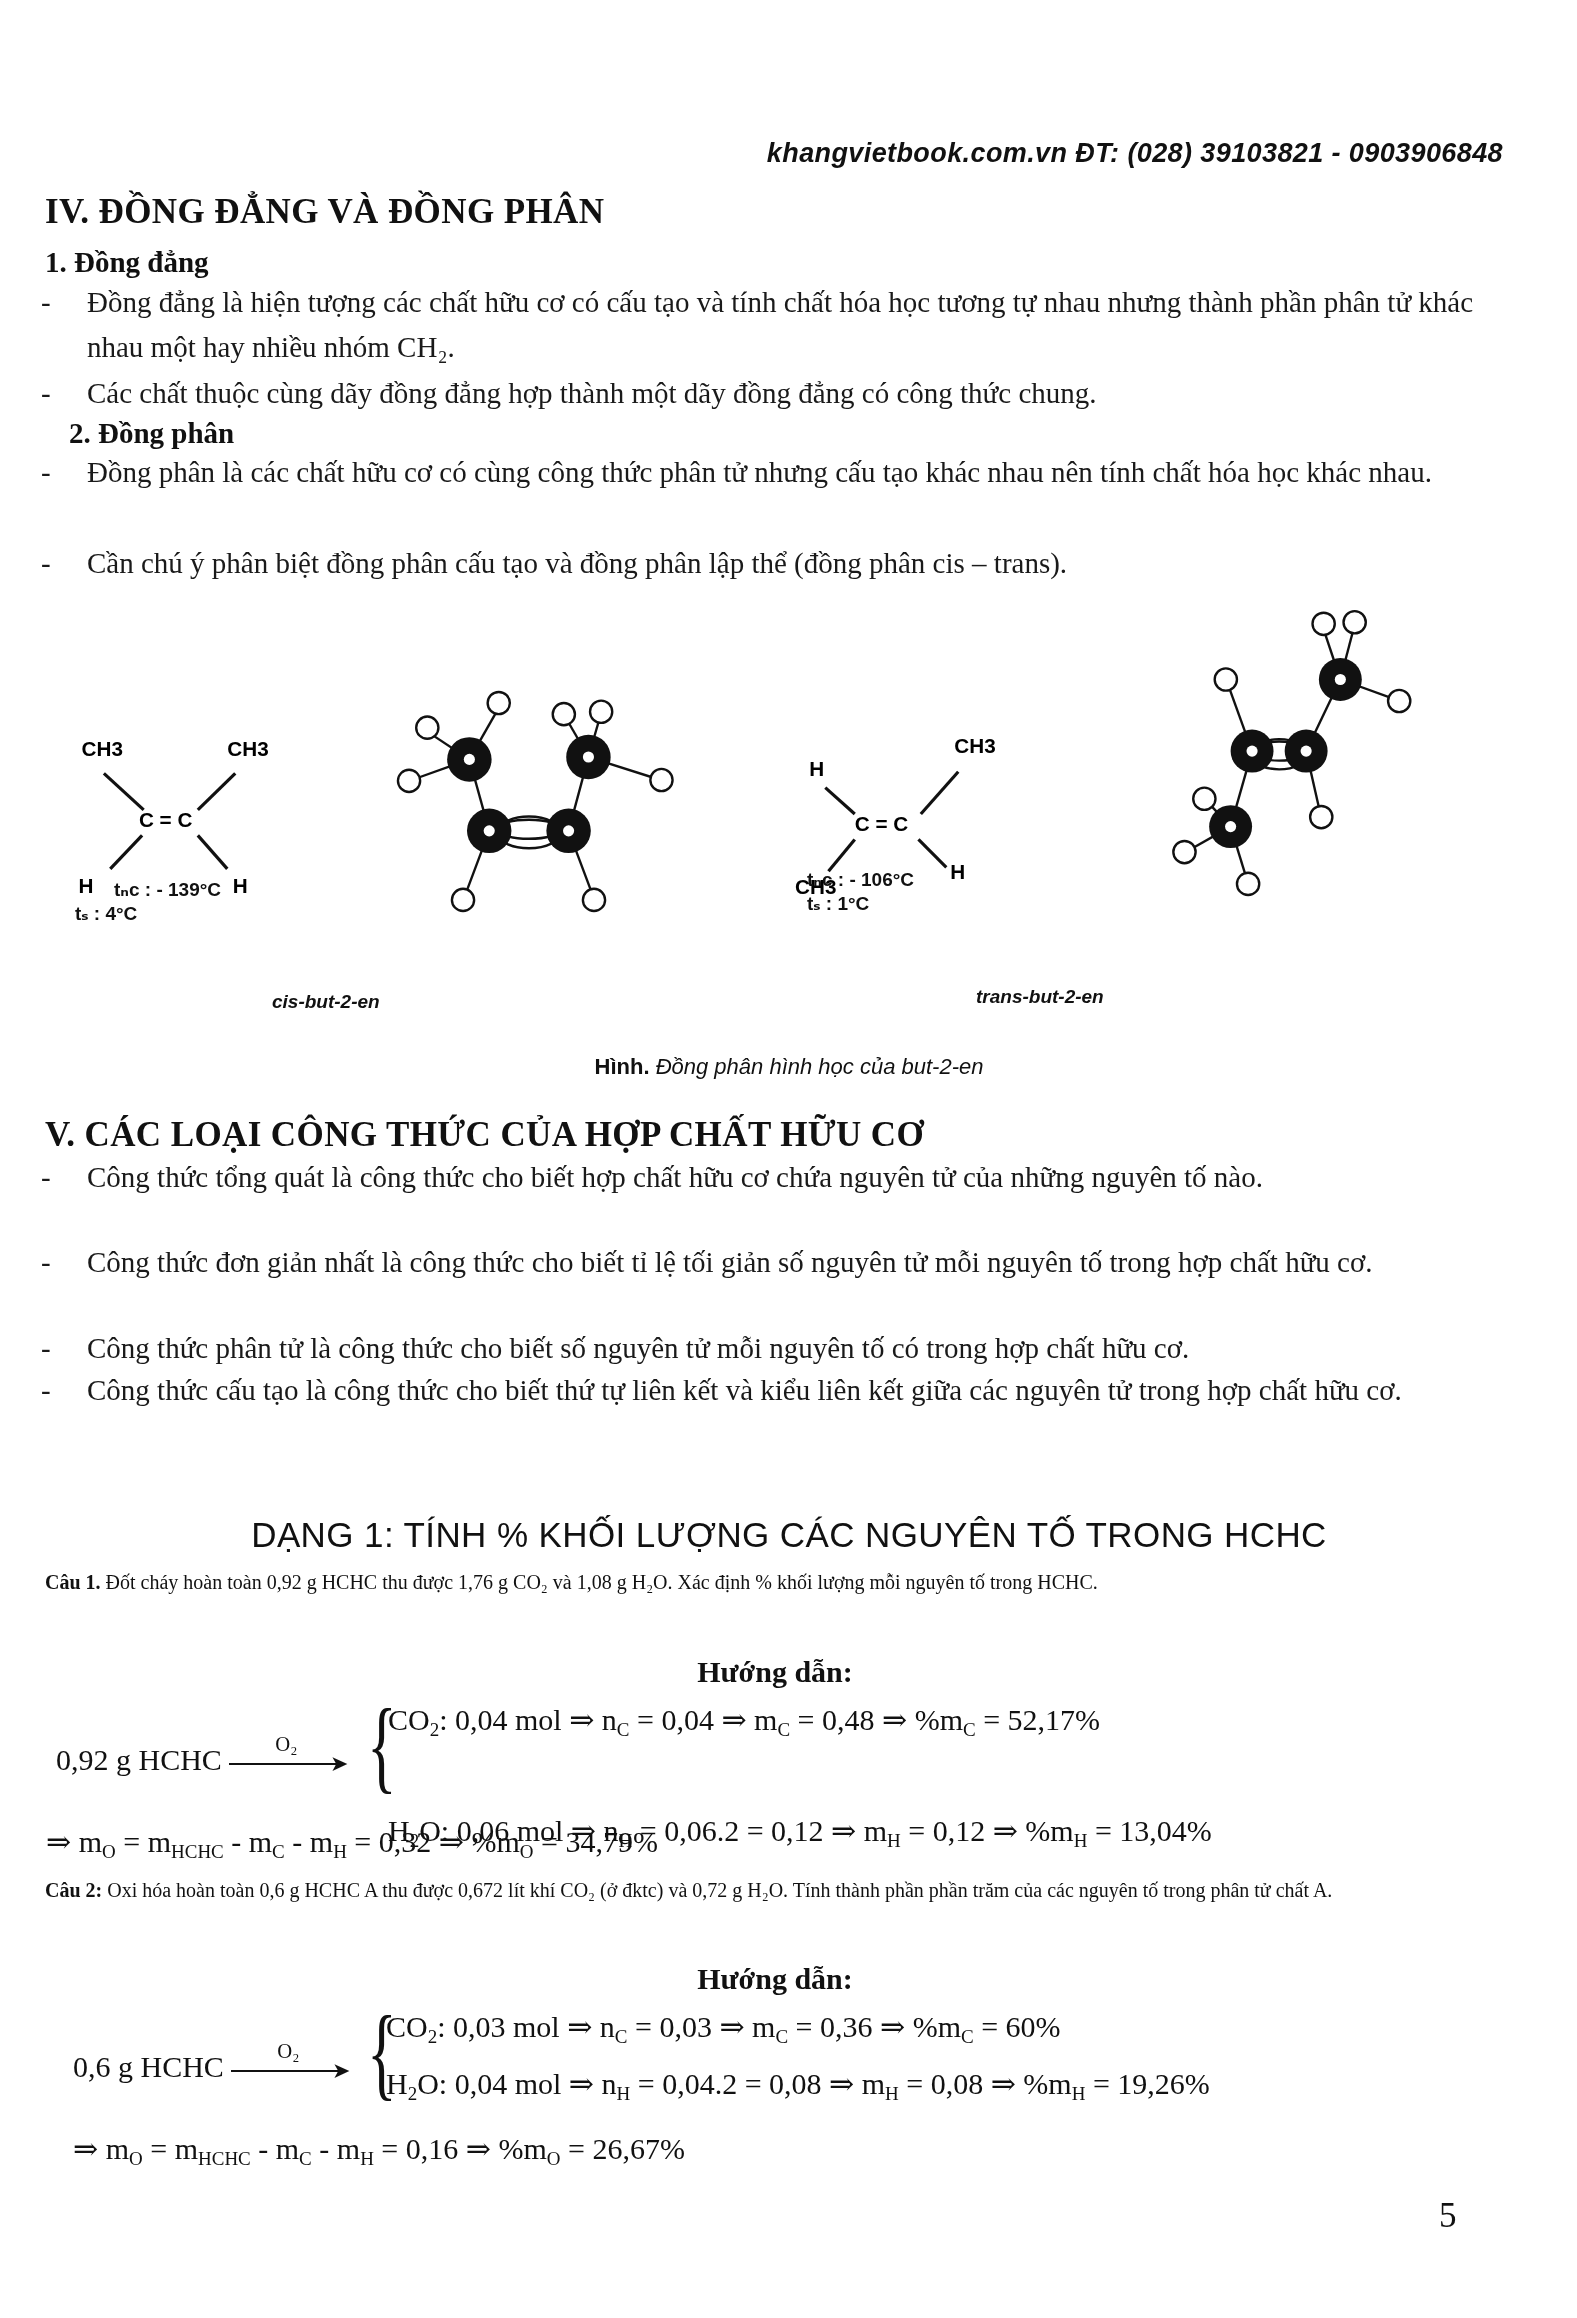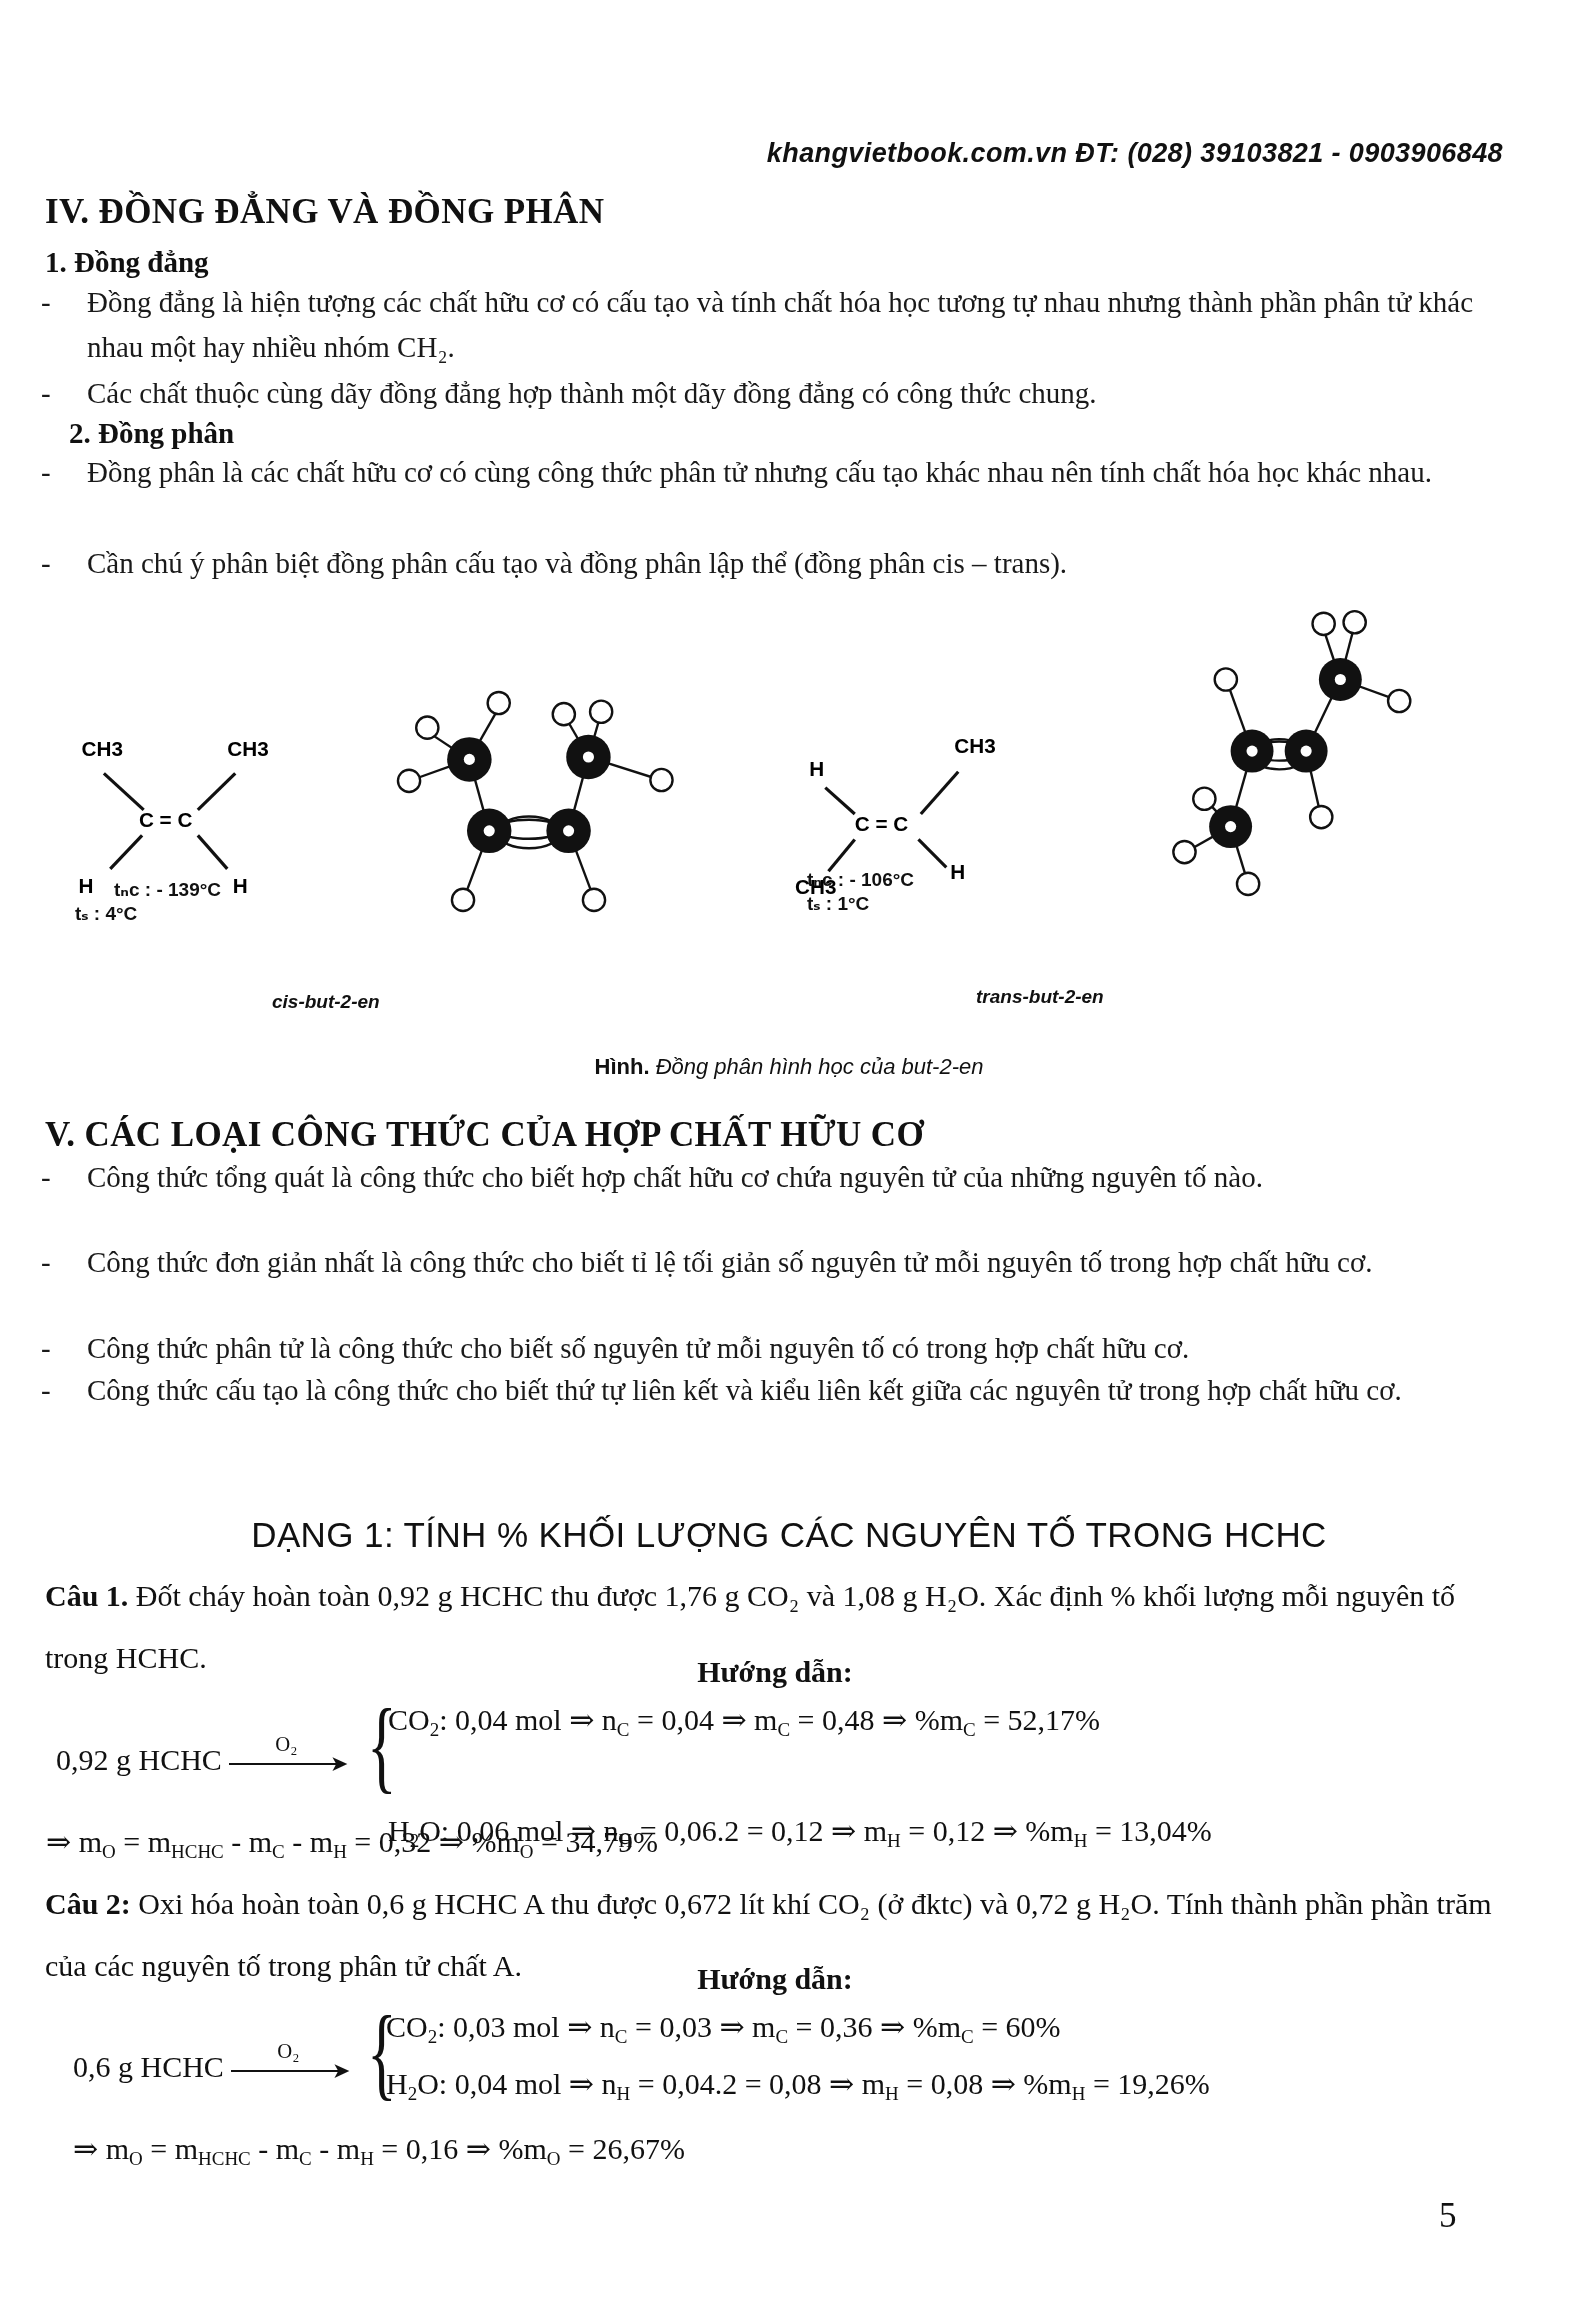--- a/index.html
+++ b/index.html
@@ -23,21 +23,21 @@
     position: absolute; left: 41px; width: 1463px;
     font-size: 29px; line-height: 45px;
   }
   .bullet .dash { position: absolute; left: 0; top: 0; }
   .bullet .txt { display: block; margin-left: 46px; }
   .dang-title {
     left: 0; width: 1578px; text-align: center; top: 1515px;
     font-family: "Liberation Sans", "DejaVu Sans", sans-serif; font-weight: normal;
     font-size: 35px; letter-spacing: 0.4px;
   }
-  .cau { position: absolute; left: 45px; width: 1479px; font-size: 30px; line-height: 62px; }
+  .cau { position: absolute; left: 45px; width: 1479px; font-size: 20px; line-height: 34px; }
   .cau .lbl { font-weight: bold; }
   .guide { position: absolute; left: 0; width: 1550px; text-align: center; font-weight: bold; font-size: 30px; }
   .eq { position: absolute; font-size: 30px; white-space: nowrap; }
   sub.s { font-size: 19px; vertical-align: -6.4px; }
   .arrow-o2 { display: inline-block; position: relative; width: 119px; height: 32px; vertical-align: middle; }
   .arrow-o2 .line { position: absolute; left: 0; right: 8px; top: 16px; border-top: 2.4px solid #111; }
   .arrow-o2 .head { position: absolute; right: 0; top: 7.2px; font-size: 22px; line-height: 19px; }
   .arrow-o2 .lab { position: absolute; left: 46px; top: -14.3px; font-size: 20.7px; }
   .brace { position: absolute; font-size: 103px; line-height: 103px; font-weight: 300; transform: scaleX(0.6); transform-origin: left center; }
   .caption-mol {

